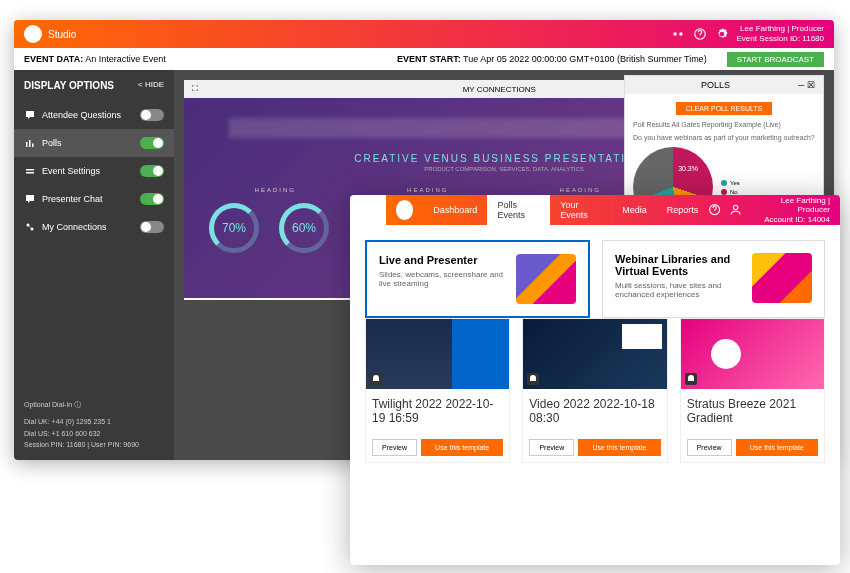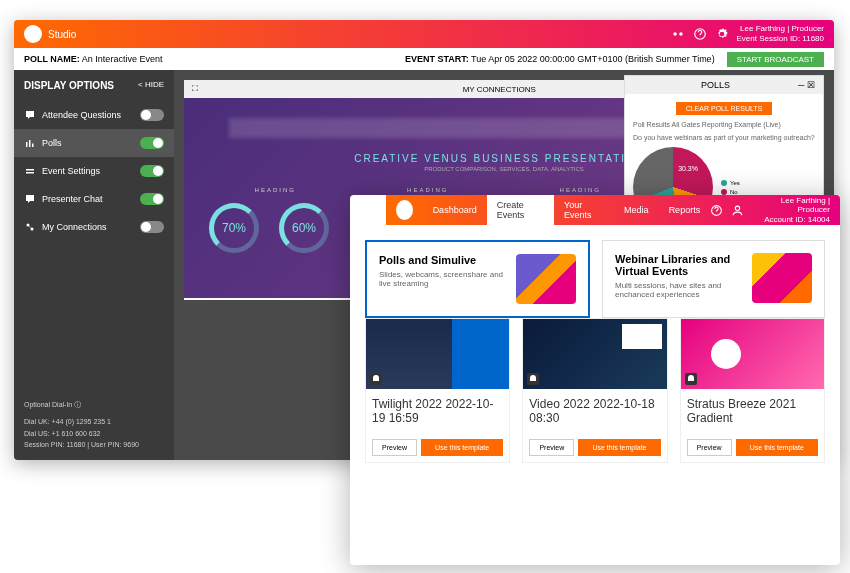--- a/index.html
+++ b/index.html
@@ -121,22 +121,22 @@
             <path d="M12 8a4 4 0 100 8 4 4 0 000-8zm9 4l-2 1 1 2-2 2-2-1-1 2h-3l-1-2-2 1-2-2 1-2-2-1v-3l2-1-1-2 2-2 2 1 1-2h3l1 2 2-1 2 2-1 2 2 1z"></path>
           </svg>
       </span>
       <div class="user-meta">
         <div><span>Lee Farthing</span> | <span>Producer</span></div>
         <div>Event Session ID: 11680</div>
       </div>
     </div>
   </div>
   <div class="event-bar">
-    <div><b>POLL NAME:</b> <span>An Interactive Event</span></div>
-    <div style="display:flex;align-items:center;gap:12px;">
+    <div><b>EVENT DATA:</b> <span>An Interactive Event</span></div>
+    <div style="display:flex;align-items:center;gap:20px;">
       <span><b>EVENT START:</b> <span>Tue Apr 05 2022 00:00:00 GMT+0100 (British Summer Time)</span></span>
       <button class="start-btn">START BROADCAST</button>
     </div>
   </div>
   <div class="studio-body">
     <div class="sidebar">
       <div class="sidebar-title">
         <span>DISPLAY OPTIONS</span>
         <span style="font-size:8px;font-weight:normal;">&lt; HIDE</span>
       </div>
@@ -272,21 +272,21 @@
       </div>
     </div>
   </div>
 </div>
 
 <div class="dash">
   <div class="dash-header">
     <div class="dash-nav">
       <div class="dash-logo"></div>
       <div class="nav-item">Dashboard</div>
-      <div class="nav-item active">Create Events</div>
+      <div class="nav-item active">Polls Events</div>
       <div class="nav-item">Your Events</div>
       <div class="nav-item">Media</div>
       <div class="nav-item">Reports</div>
     </div>
     <div class="header-right">
       <span class="header-icon">
           <svg viewBox="0 0 24 24" fill="none" stroke="#fff" stroke-width="2">
             <circle cx="12" cy="12" r="9"></circle>
             <path d="M9 9a3 3 0 115 2c-1 1-2 1-2 3"></path>
           </svg>
@@ -300,21 +300,21 @@
       <div class="user-meta">
         <div><span>Lee Farthing</span> | <span>Producer</span></div>
         <div>Account ID: 14004</div>
       </div>
     </div>
   </div>
   <div class="dash-body">
     <div class="cards">
       <div class="card selected">
         <div class="card-text">
-          <div class="card-title">Polls and Simulive</div>
+          <div class="card-title">Live and Presenter</div>
           <div class="card-desc">Slides, webcams, screenshare and live streaming</div>
         </div>
         <div class="card-illus illus1"></div>
       </div>
       <div class="card">
         <div class="card-text">
           <div class="card-title">Webinar Libraries and Virtual Events</div>
           <div class="card-desc">Multi sessions, have sites and enchanced experiences</div>
         </div>
         <div class="card-illus illus2"></div>

